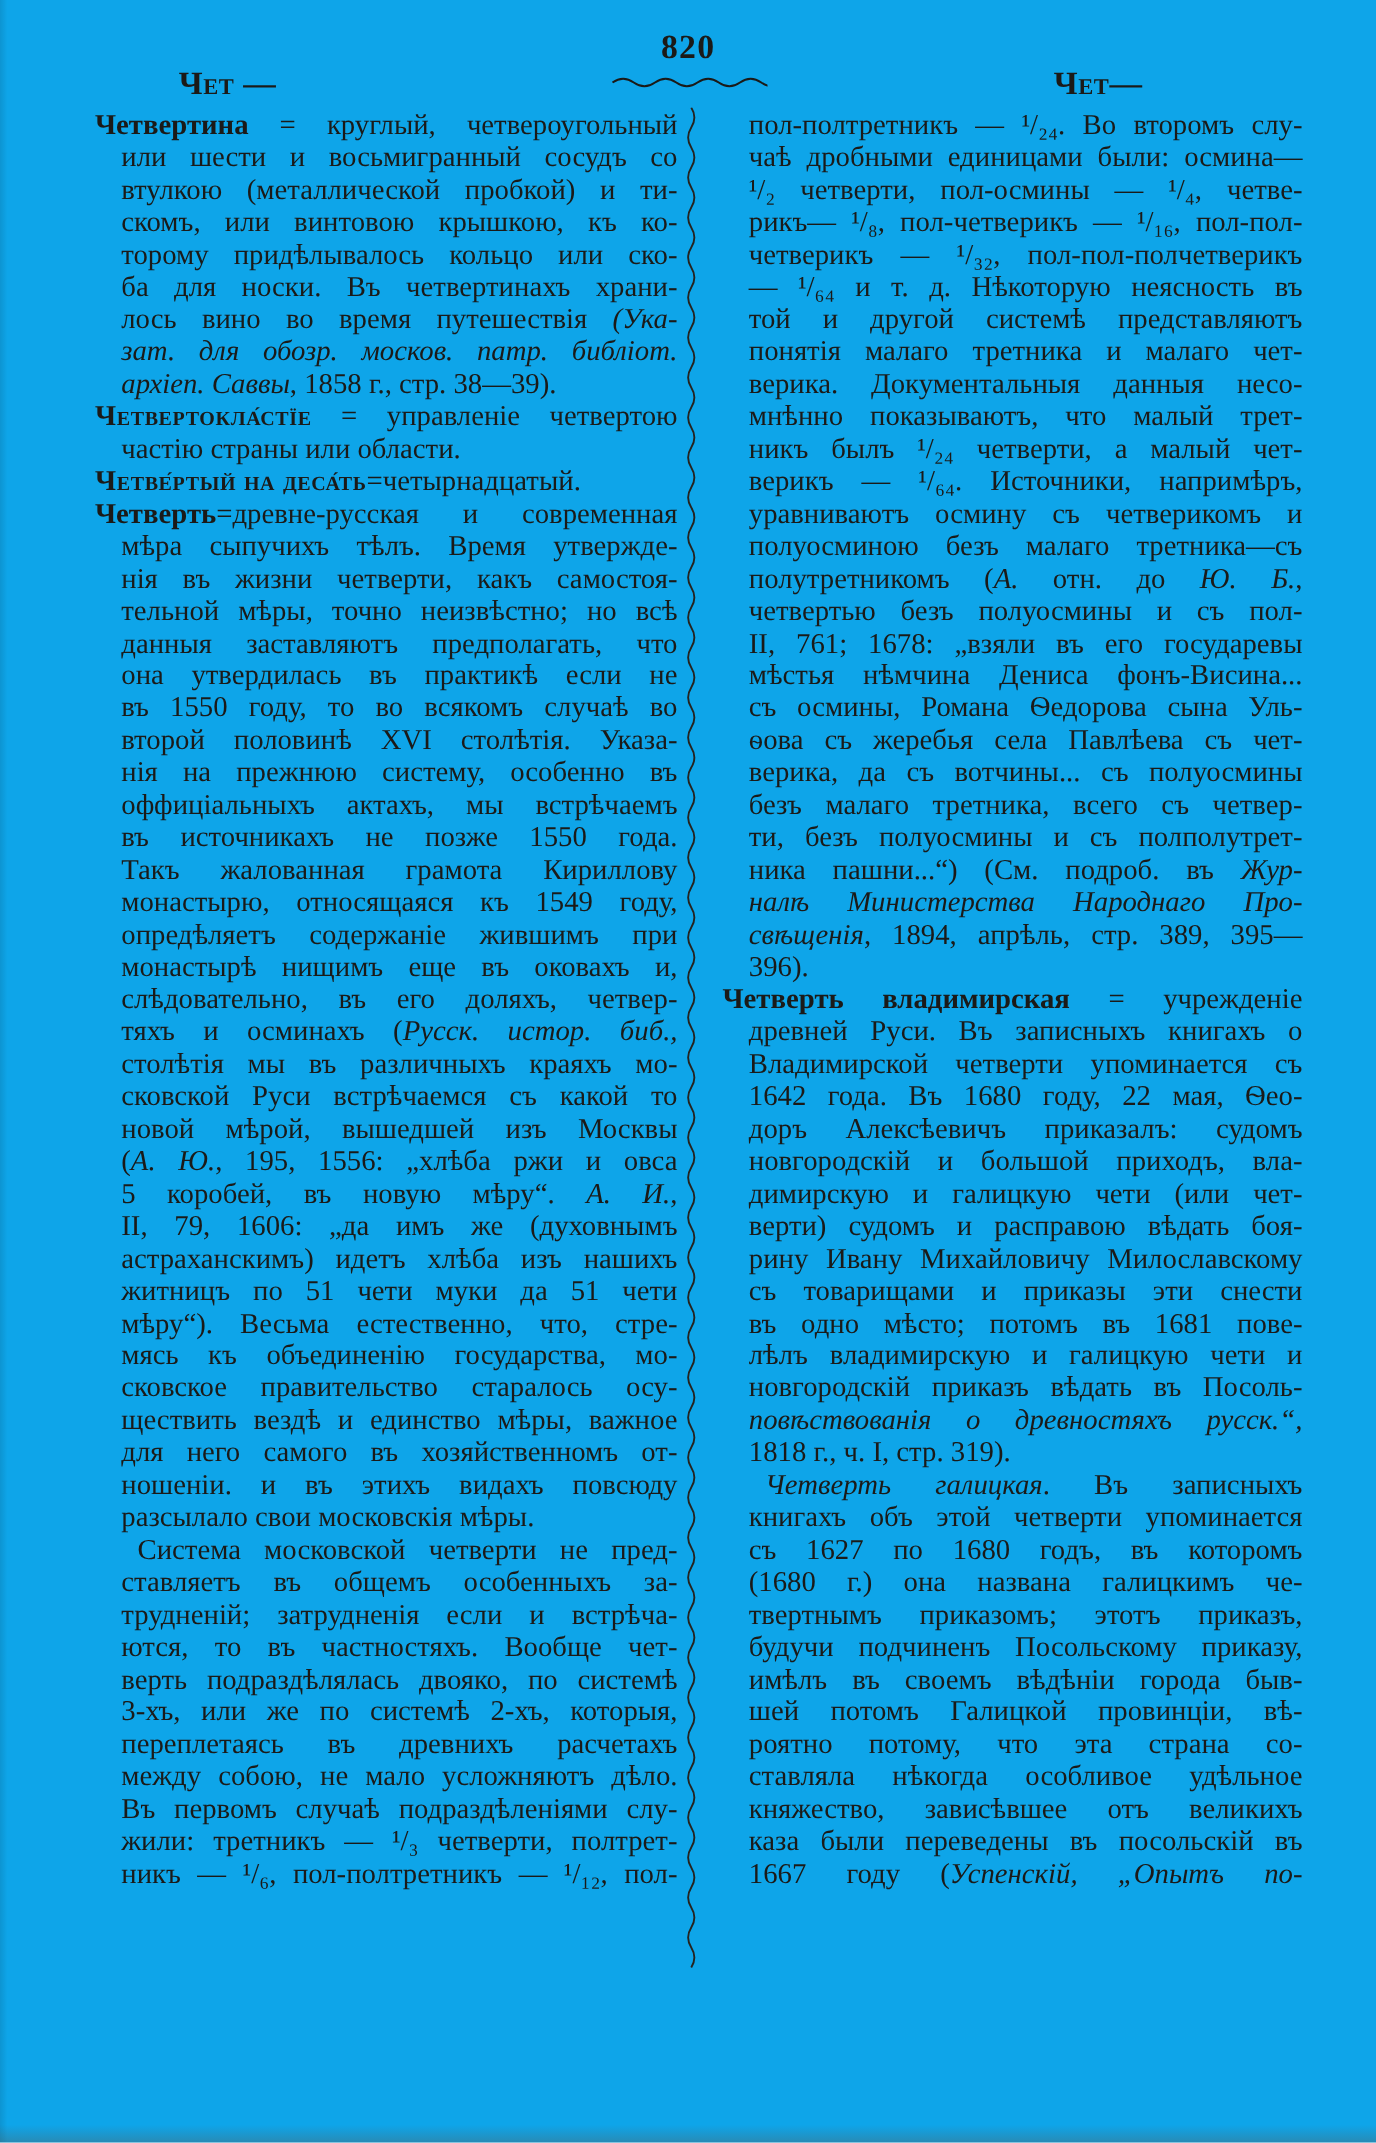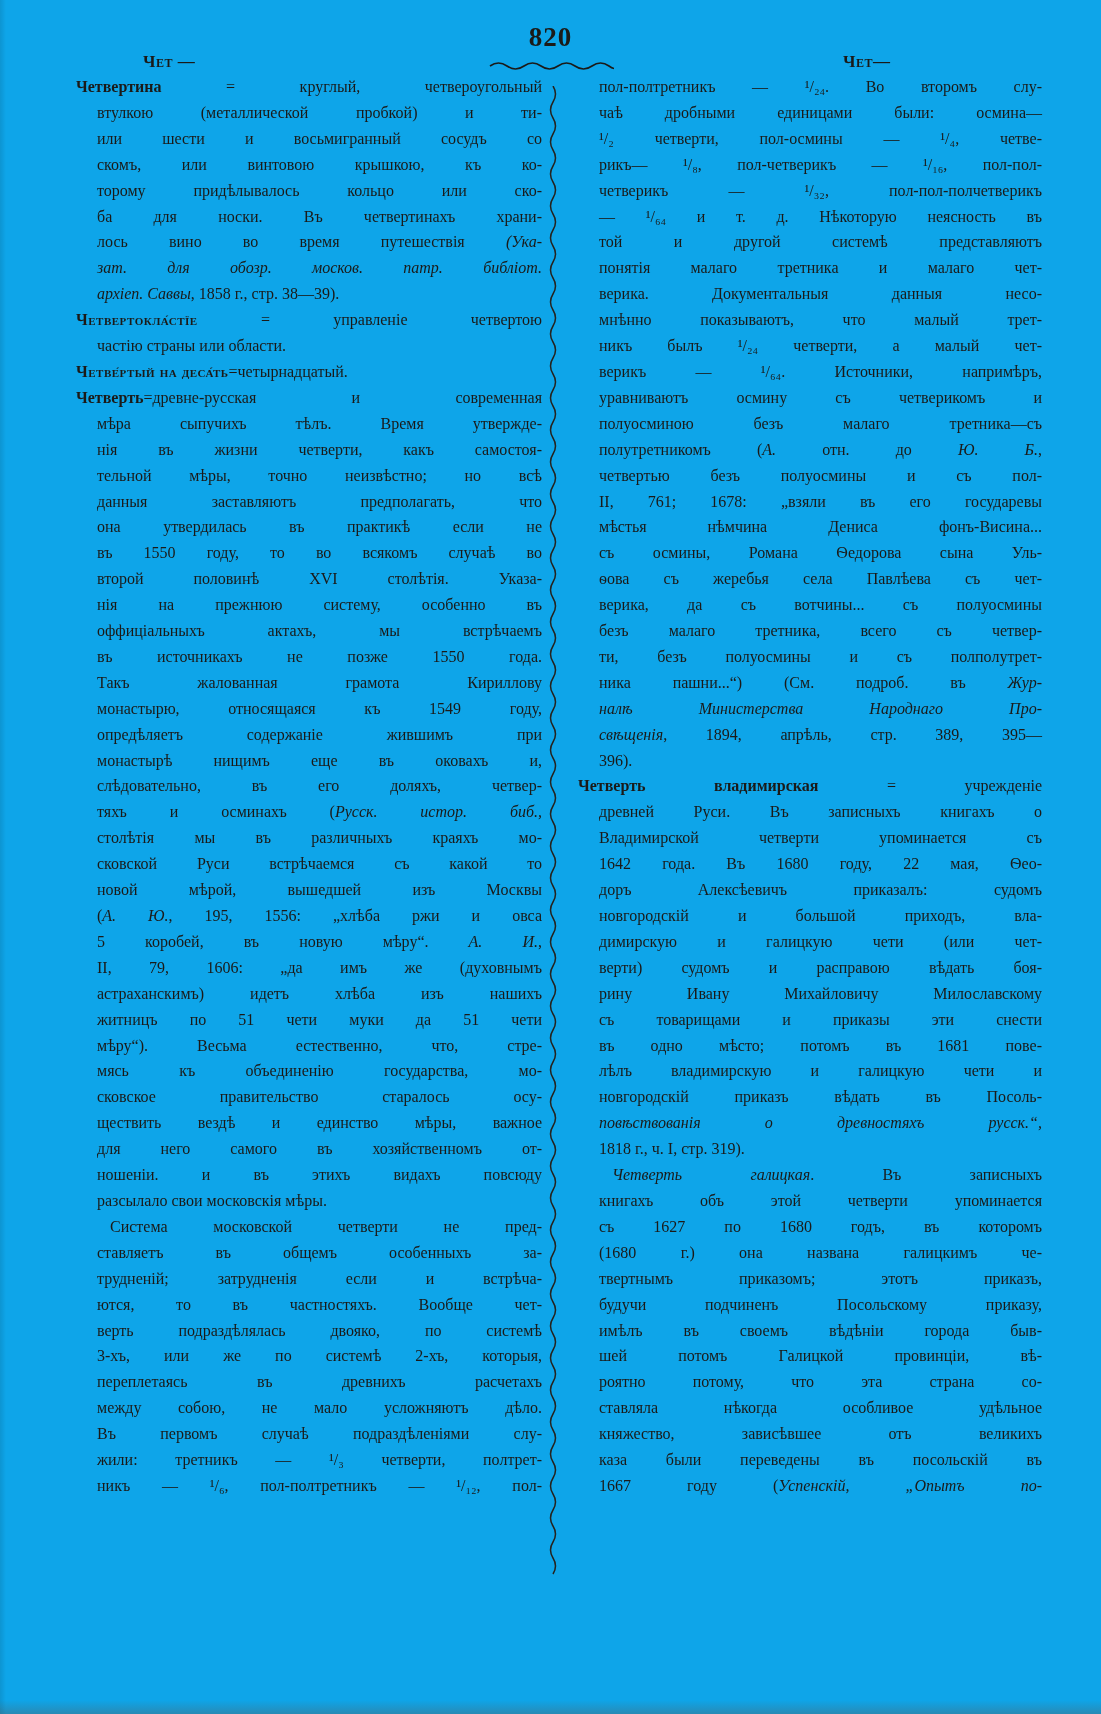--- a/index.html
+++ b/index.html
@@ -25,30 +25,30 @@
     pointer-events:none;
   }
   .page-number{
     position:absolute; top:22px; left:0; width:1101px;
     text-align:center;
     font-size:27px; font-weight:700; letter-spacing:1px;
   }
   .header-rule{ position:absolute; top:60px; left:488px; }
   .running-head{
     position:absolute; top:52px;
-    font-size:17px;
+    font-size:26px;
     font-variant:small-caps;
     letter-spacing:1px;
   }
   .running-head.left{ left:143px; }
   .running-head.right{ left:843px; }
 
   .column{
-    position:absolute; top:74px;
-    font-size:16px;
+    position:absolute; top:87px;
+    font-size:23px;
     line-height:25.9px;
   }
   .column.left { left:76px;  width:466px; }
   .column.right{ left:578px; width:464px; }
 
   .divider{ position:absolute; top:86px; left:548px; }
 
   .line{
     text-align:justify;
     text-align-last:justify;
@@ -81,22 +81,22 @@
 
   <div class="running-head left seg-s">Чет —</div>
   <div class="running-head right seg-s">Чет—</div>
 
   <svg class="divider" width="10" height="1500" viewBox="0 0 10 1500">
     <path id="divider-path" fill="none" stroke="#25231f" stroke-width="1.5" d="M5 0 q5 8 0 16 q-5 8 0 16 q5 8 0 16 q-5 8 0 16 q5 8 0 16 q-5 8 0 16 q5 8 0 16 q-5 8 0 16 q5 8 0 16 q-5 8 0 16 q5 8 0 16 q-5 8 0 16 q5 8 0 16 q-5 8 0 16 q5 8 0 16 q-5 8 0 16 q5 8 0 16 q-5 8 0 16 q5 8 0 16 q-5 8 0 16 q5 8 0 16 q-5 8 0 16 q5 8 0 16 q-5 8 0 16 q5 8 0 16 q-5 8 0 16 q5 8 0 16 q-5 8 0 16 q5 8 0 16 q-5 8 0 16 q5 8 0 16 q-5 8 0 16 q5 8 0 16 q-5 8 0 16 q5 8 0 16 q-5 8 0 16 q5 8 0 16 q-5 8 0 16 q5 8 0 16 q-5 8 0 16 q5 8 0 16 q-5 8 0 16 q5 8 0 16 q-5 8 0 16 q5 8 0 16 q-5 8 0 16 q5 8 0 16 q-5 8 0 16 q5 8 0 16 q-5 8 0 16 q5 8 0 16 q-5 8 0 16 q5 8 0 16 q-5 8 0 16 q5 8 0 16 q-5 8 0 16 q5 8 0 16 q-5 8 0 16 q5 8 0 16 q-5 8 0 16 q5 8 0 16 q-5 8 0 16 q5 8 0 16 q-5 8 0 16 q5 8 0 16 q-5 8 0 16 q5 8 0 16 q-5 8 0 16 q5 8 0 16 q-5 8 0 16 q5 8 0 16 q-5 8 0 16 q5 8 0 16 q-5 8 0 16 q5 8 0 16 q-5 8 0 16 q5 8 0 16 q-5 8 0 16 q5 8 0 16 q-5 8 0 16 q5 8 0 16 q-5 8 0 16 q5 8 0 16 q-5 8 0 16 q5 8 0 16 q-5 8 0 16 q5 8 0 16 q-5 8 0 16 q5 8 0 16 q-5 8 0 16 q5 8 0 16 q-5 8 0 16 q5 8 0 16"></path>
   </svg>
 
   <div class="column left" id="col-left">
       <div class="line h"><span class="seg-b">Четвертина</span><span class="seg-r"> = круглый, четвероугольный</span></div>
+      <div class="line c"><span class="seg-r">или шести и восьмигранный сосудъ со</span></div>
       <div class="line c"><span class="seg-r">втулкою (металлической пробкой) и ти-</span></div>
-      <div class="line c"><span class="seg-r">или шести и восьмигранный сосудъ со</span></div>
       <div class="line c"><span class="seg-r">скомъ, или винтовою крышкою, къ ко-</span></div>
       <div class="line c"><span class="seg-r">торому придѣлывалось кольцо или ско-</span></div>
       <div class="line c"><span class="seg-r">ба для носки. Въ четвертинахъ храни-</span></div>
       <div class="line c"><span class="seg-r">лось вино во время путешествія </span><span class="seg-i">(Ука-</span></div>
       <div class="line c"><span class="seg-i">зат. для обозр. москов. патр. библіот.</span></div>
       <div class="line c end"><span class="seg-i">архіеп. Саввы</span><span class="seg-r">, 1858 г., стр. 38—39).</span></div>
       <div class="line h"><span class="seg-s">Четвертокла́стїе</span><span class="seg-r"> = управленіе четвертою</span></div>
       <div class="line c end"><span class="seg-r">частію страны или области.</span></div>
       <div class="line h end"><span class="seg-s">Четве́ртый на деса́ть</span><span class="seg-r">=четырнадцатый.</span></div>
       <div class="line h"><span class="seg-b">Четверть</span><span class="seg-r">=древне-русская и современная</span></div>

